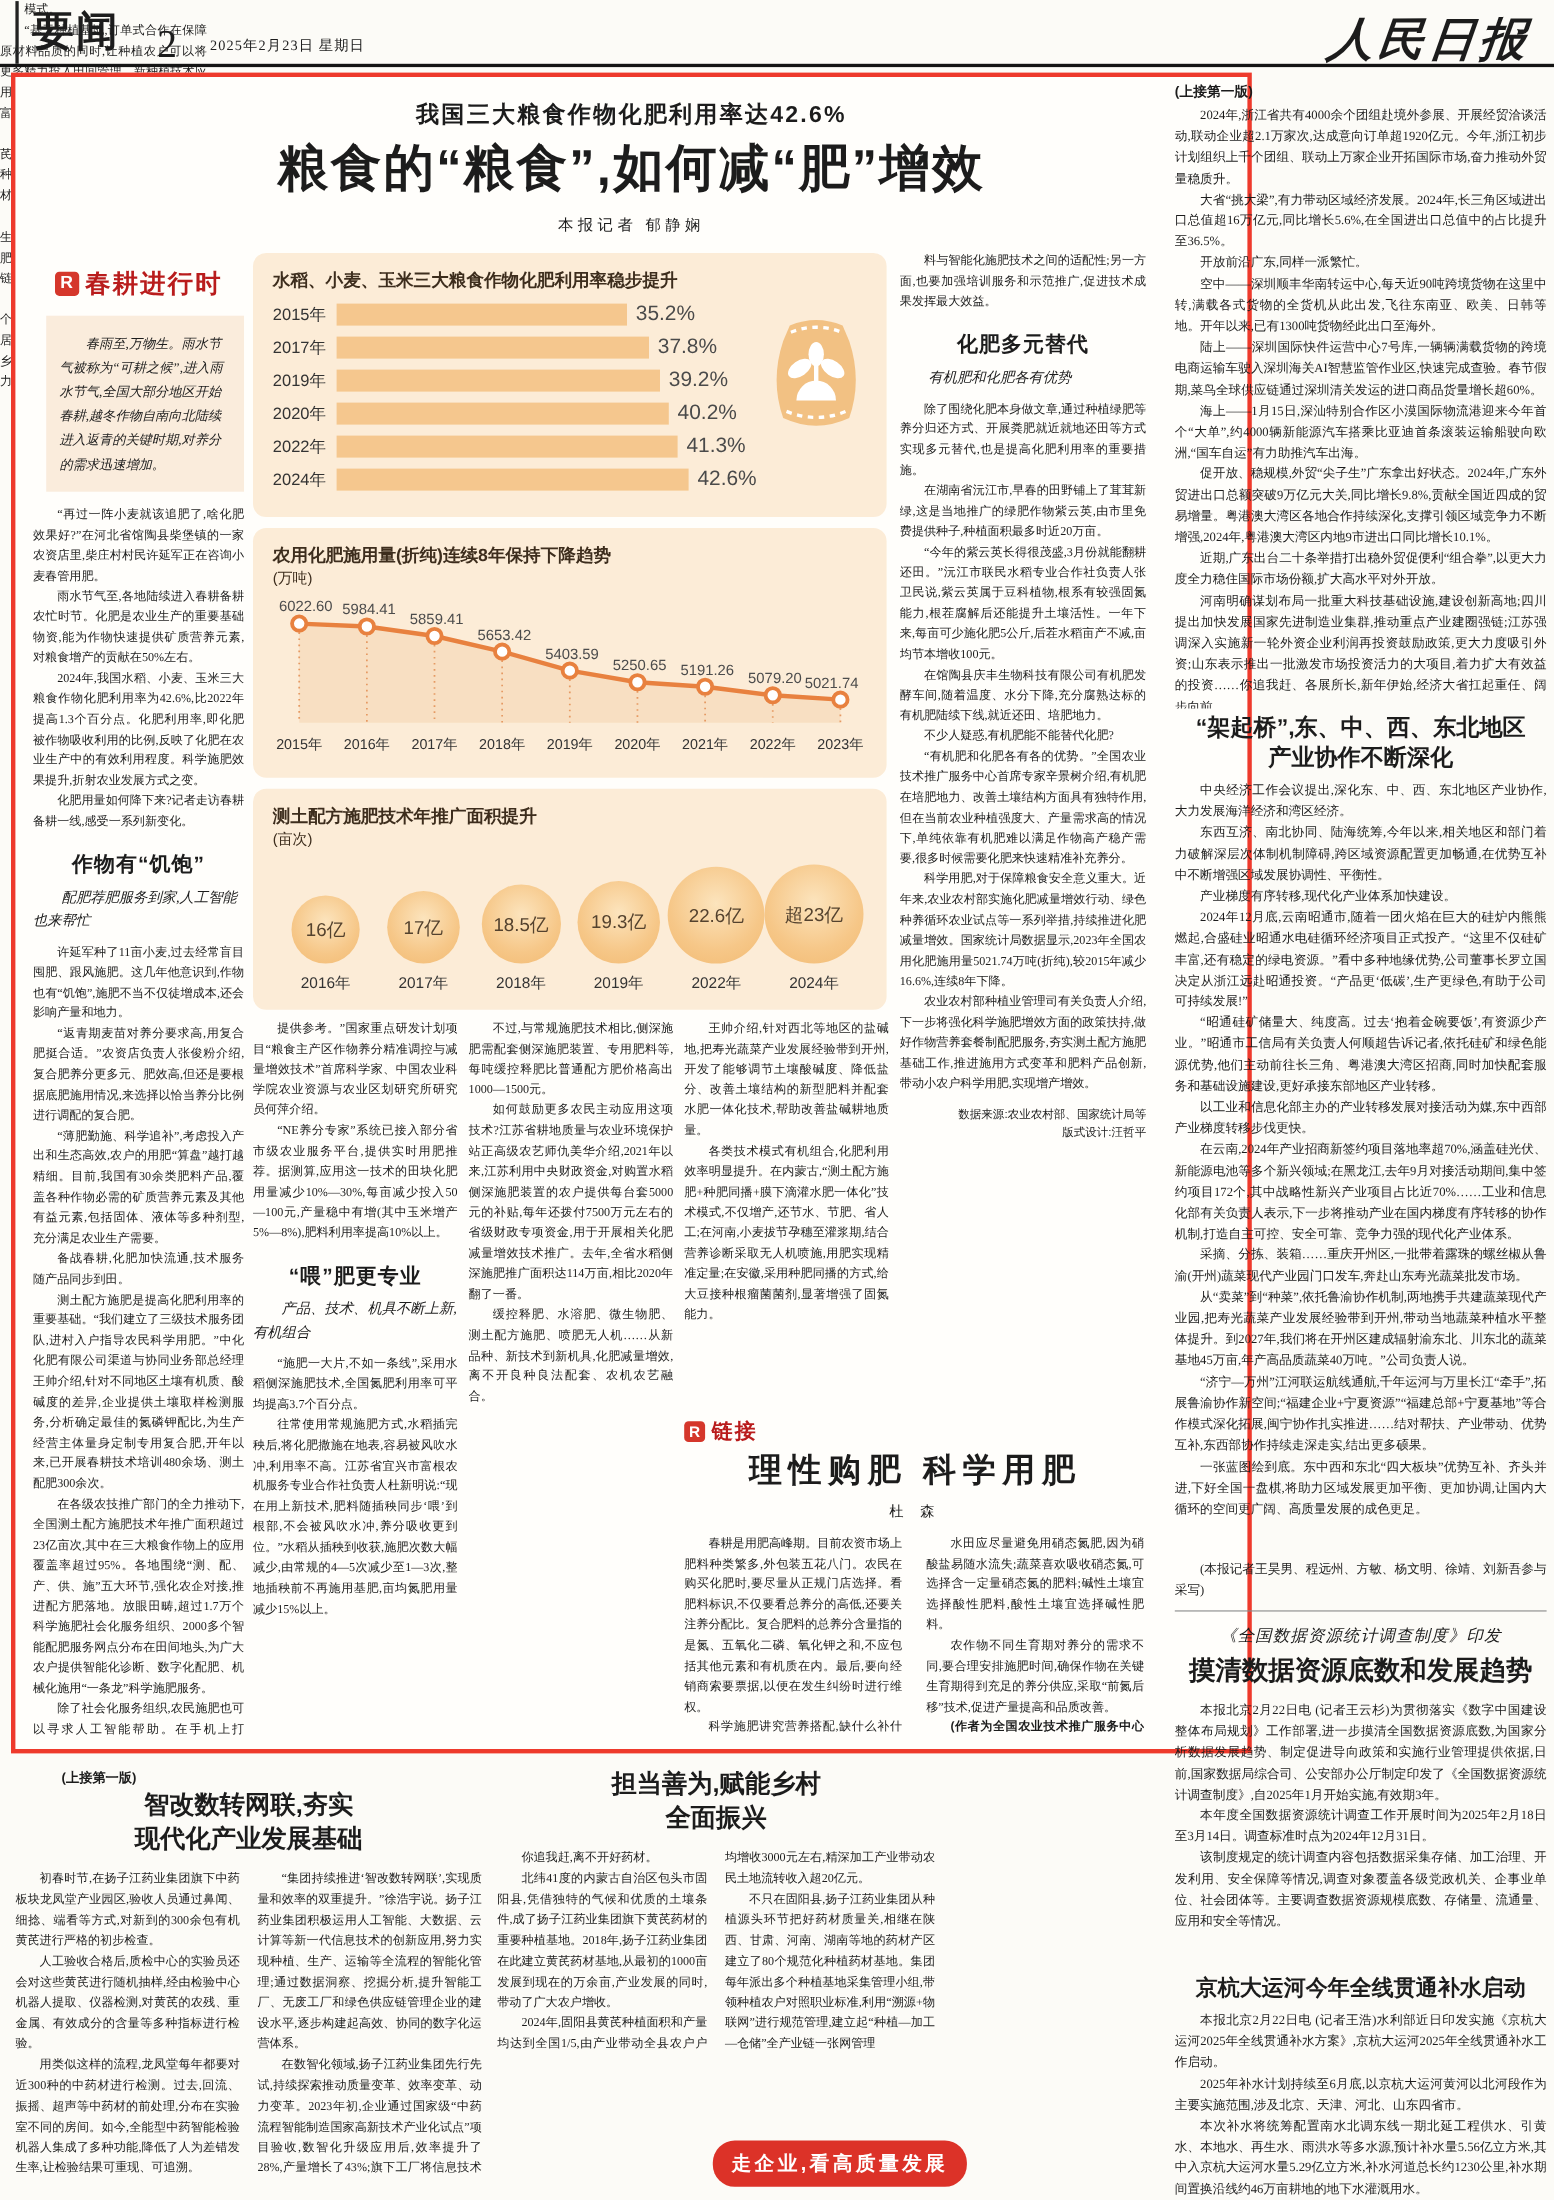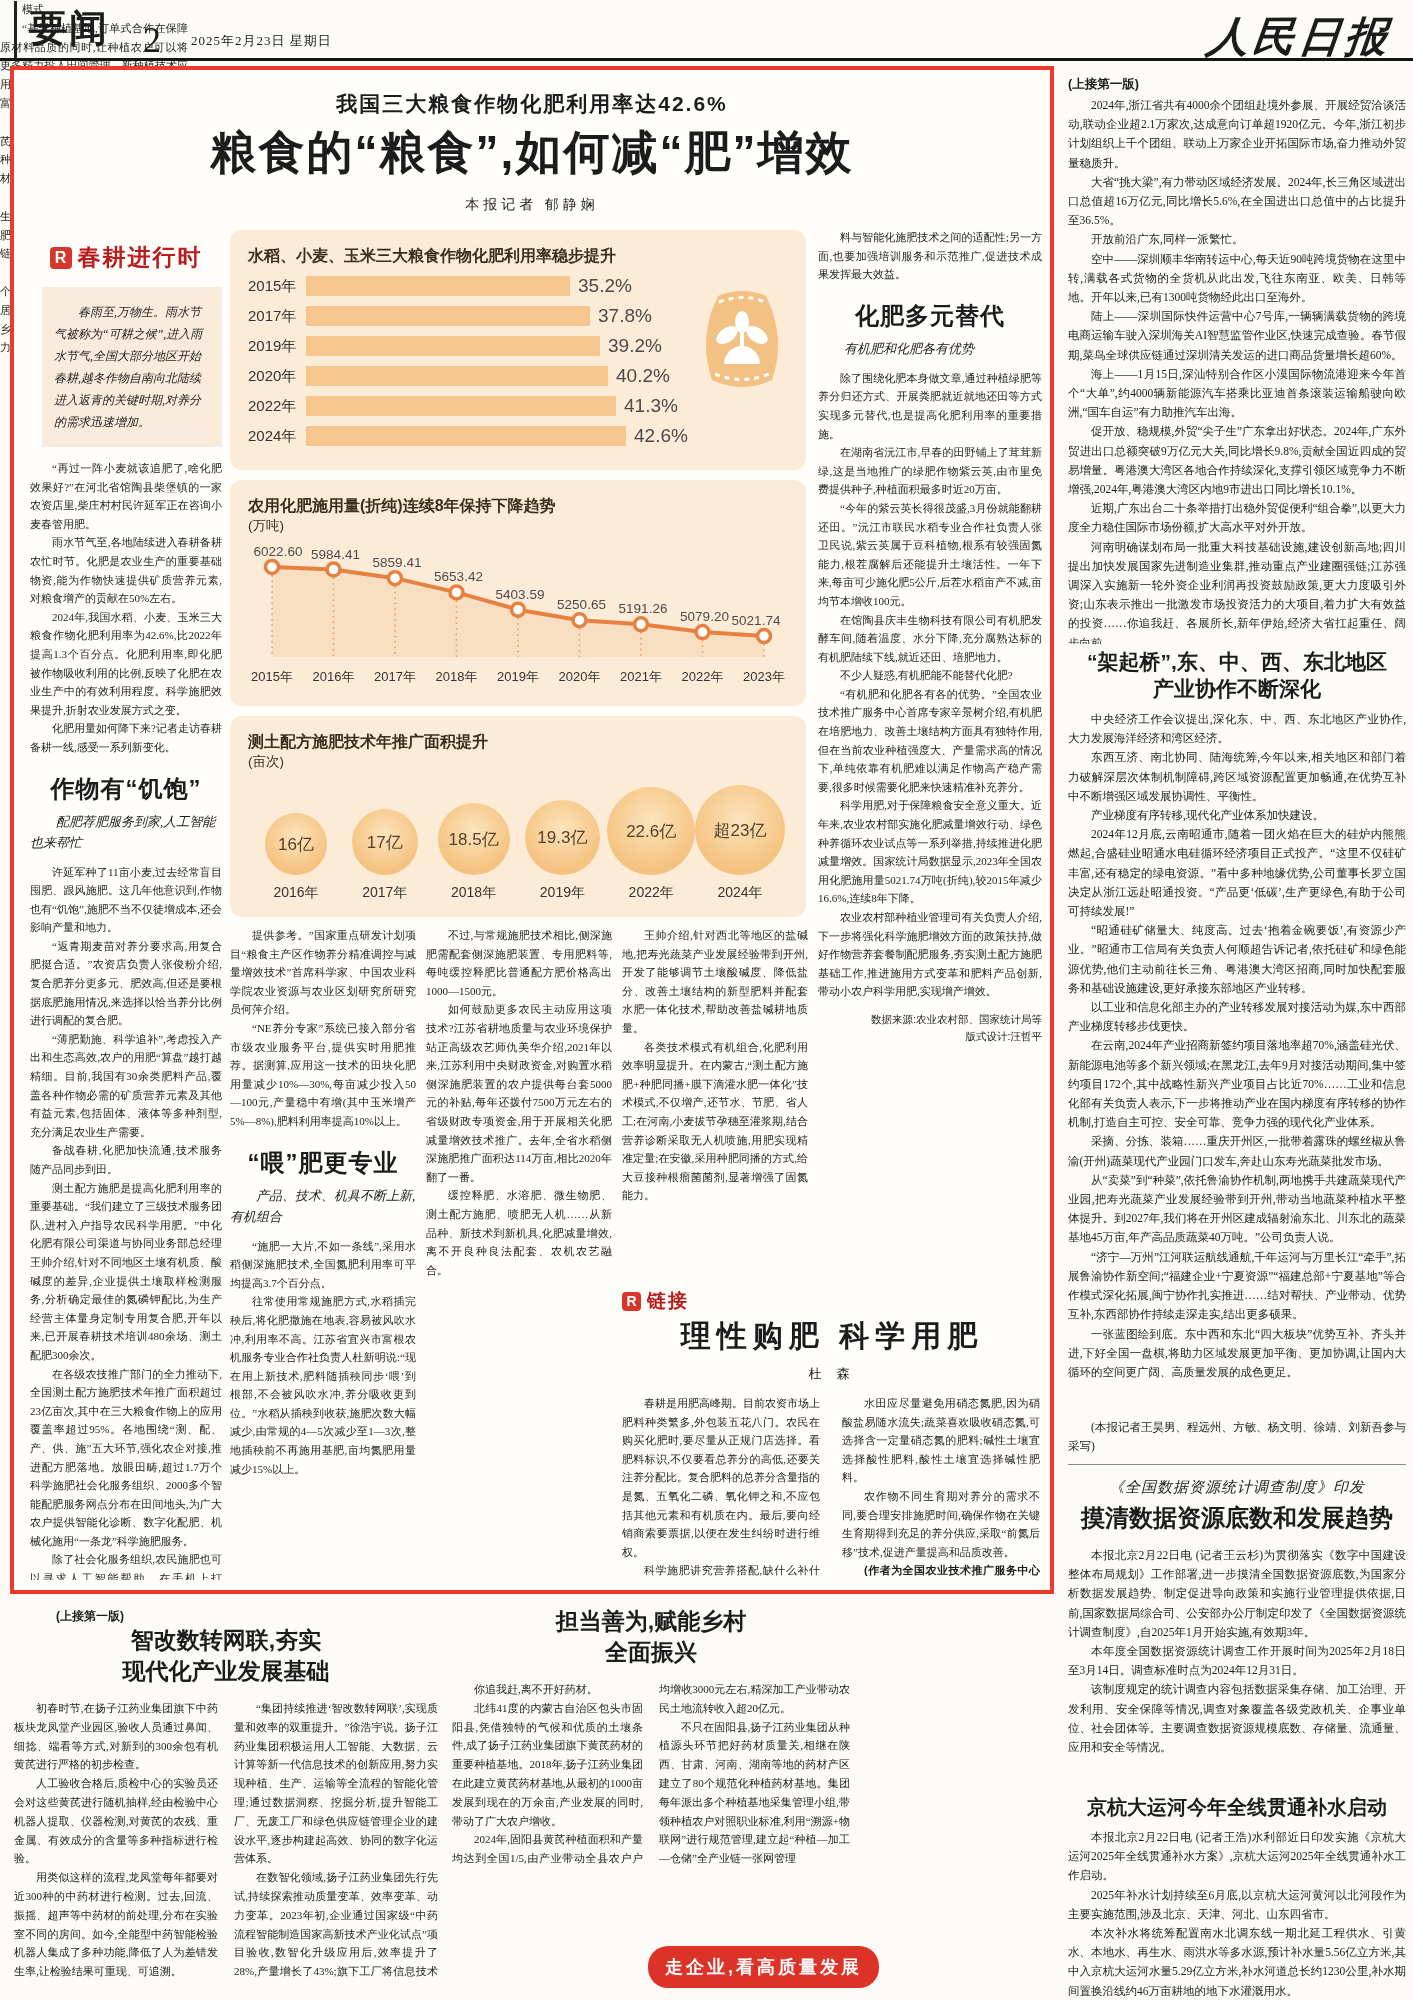--- a/index.html
+++ b/index.html
@@ -8,42 +8,42 @@
   
   #hdr{position:absolute;left:0;top:0;width:1413px;height:58px;border-bottom:3px solid #141414;}
   #hdr .inner{display:flex;align-items:flex-end;height:100%;padding:0 14px;box-sizing:border-box;}
   .sec-name{font-family:"Liberation Sans",sans-serif;font-weight:bold;font-size:38px;
             border-left:3px solid #222;padding:2px 10px 4px 12px;letter-spacing:2px;}
   .page-no{font-size:36px;margin:0 0 0 24px;line-height:1;}
   .hdr-date{font-size:13px;margin:0 0 8px 30px;letter-spacing:1px;}
   .masthead{margin-left:auto;font-size:42px;font-weight:bold;font-style:italic;
             transform:skewX(-6deg);letter-spacing:4px;padding-right:8px;line-height:1;}
   
-  #feature{position:absolute;left:10px;top:66px;width:1044px;height:1528px;
+  #feature{position:absolute;left:10px;top:66px;width:1128px;height:1528px;
            border:4px solid #ee3a2c;background:#fffefb;box-sizing:border-box;}
   .kicker{position:absolute;top:20px;left:0;width:100%;text-align:center;
           font-family:"Liberation Sans",sans-serif;font-weight:bold;font-size:21px;letter-spacing:2px;}
   .headline{position:absolute;top:52px;left:0;width:100%;text-align:center;
             font-family:"Liberation Sans",sans-serif;font-weight:800;font-size:46px;letter-spacing:2px;}
   .byline{position:absolute;top:126px;left:0;width:100%;text-align:center;font-size:14px;letter-spacing:4px;}
   .col{position:absolute;overflow:hidden;}
   #col1{left:16px;top:158px;width:192px;height:1352px;}
   #colA{left:216px;top:856px;width:186px;height:652px;}
   #colB{left:412px;top:856px;width:186px;height:652px;}
   #colC{left:608px;top:856px;width:186px;height:352px;}
   #colD{left:804px;top:158px;width:224px;height:1052px;}
   .para{font-size:11px;line-height:18.6px;text-align:justify;text-indent:2em;margin:0;}
   .tag-row{display:flex;align-items:center;justify-content:center;margin:14px 0 14px;}
   .rlogo{display:inline-block;width:22px;height:22px;background:#d5372b;color:#fff;border-radius:4px;
          font-family:"Liberation Sans",sans-serif;font-weight:bold;font-size:16px;line-height:22px;
          text-align:center;margin-right:6px;}
   .tag-txt{color:#b91c1c;font-family:Liberation Serif, serif;font-weight:bold;font-size:23px;letter-spacing:2px;}
   .intro{background:#faecdc;padding:14px 12px;font-size:12px;line-height:22px;font-style:italic;
          text-indent:2em;margin-bottom:12px;margin-left:12px;}
-  .subhead{font-family:"Liberation Sans",sans-serif;font-weight:bold;font-size:24px;text-align:center;
+  .subhead{font-family:"Liberation Sans",sans-serif;font-weight:bold;font-size:19px;text-align:center;
            margin:16px 0 6px;letter-spacing:1px;}
   .subtitle{font-size:13px;font-style:italic;line-height:21px;text-indent:2em;margin:0 0 10px;}
   .credits{margin-top:10px;text-align:right;}
   .credits div{font-size:10.5px;line-height:17px;font-family:"Liberation Sans",sans-serif;color:#222;}
   
   #panel{position:absolute;left:216px;top:160px;width:576px;}
   .card{background:#fcecd7;border-radius:12px;padding:15px 18px;margin-bottom:10px;position:relative;box-sizing:border-box;}
   .card-title{font-family:"Liberation Sans",sans-serif;font-weight:bold;font-size:16px;color:#3d2d1d;line-height:22px;}
   .card-unit{font-family:"Liberation Sans",sans-serif;font-size:13.5px;color:#3d2d1d;}
   .bar-row{display:flex;align-items:center;margin:8px 0;height:22px;}

